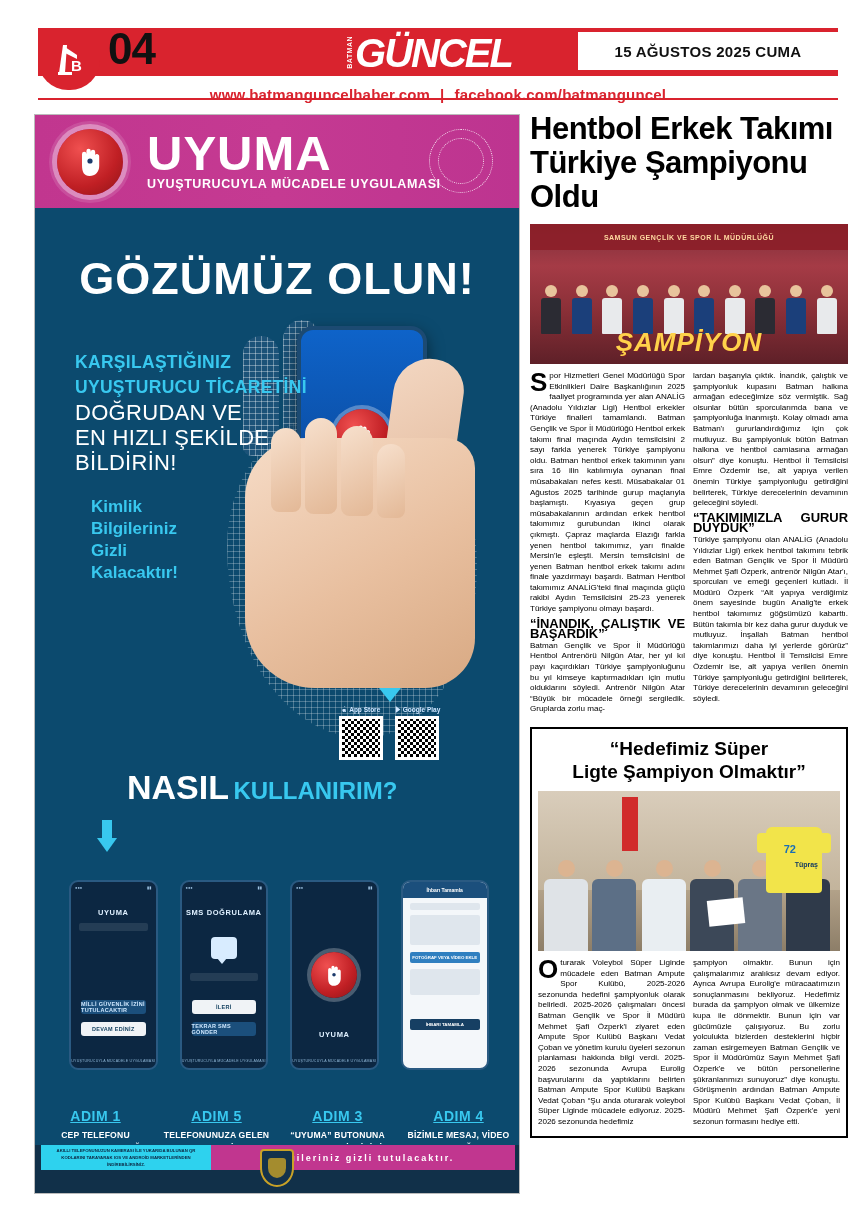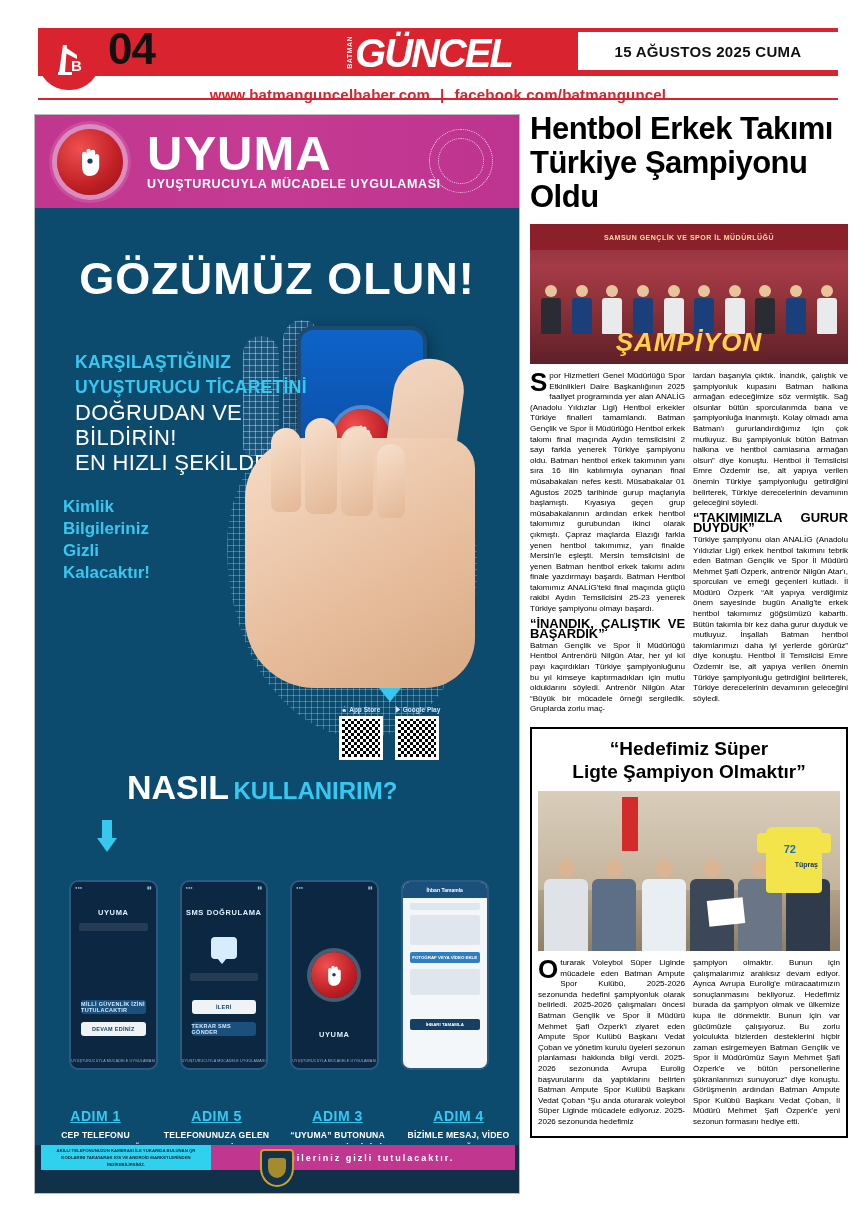--- a/index.html
+++ b/index.html
@@ -43,21 +43,21 @@
      border: 1.5px dotted rgba(255,255,255,.85); display:flex; align-items:center; justify-content:center; }
   .ad-seal-inner { width: 46px; height: 46px; border-radius: 50%; border: 1px dotted rgba(255,255,255,.8); }
 
   .ad-body { position: relative; height: 987px; background: #0c4a6e; }
   .gozumuz { position: absolute; left: 0; right: 0; top: 45px; text-align: center;
      font-size: 45px; font-weight: 700; color: #ffffff; letter-spacing: 1px; }
 
   .karsi { position: absolute; left: 40px; top: 142px; line-height: 25px; }
   .karsi .cy { color: #38c8ef; font-size: 17.5px; font-weight: 700; letter-spacing: .3px; display: block;}
   .karsi .wh { color: #ffffff; font-size: 22px; font-weight: 400; letter-spacing: .3px; display: block;}
-  .kimlik { position: absolute; left: 28px; top: 288px; line-height: 22px; }
+  .kimlik { position: absolute; left: 56px; top: 288px; line-height: 22px; }
   .kimlik span { display: block; color: #38c8ef; font-size: 17px; font-weight: 700; }
 
   
   .hand-art { position: absolute; left: 150px; top: 110px; width: 330px; height: 440px; }
   .hand-shape { position: absolute; left: 42px; top: 90px; width: 250px; height: 330px;
      background: linear-gradient(160deg,#1d5c8e 0%, #18476e 45%, #16395b 100%);
      border-radius: 48% 40% 45% 55% / 42% 48% 52% 58%; opacity: .85;
      background-image: repeating-linear-gradient(0deg, rgba(255,255,255,.30) 0 1px, transparent 1px 6px),
                        repeating-linear-gradient(90deg, rgba(255,255,255,.30) 0 1px, transparent 1px 6px); }
   .finger { position: absolute; border-radius: 40px 40px 20px 20px;
@@ -258,22 +258,22 @@
         <div class="hand-fing" style="left:156px; top:108px; width:32px; height:90px;"></div>
         <div class="hand-fing" style="left:192px; top:126px; width:28px; height:74px;"></div>
       </div>
 
       <div class="gozumuz">GÖZÜMÜZ OLUN!</div>
 
       <div class="karsi">
         <span class="cy">KARŞILAŞTIĞINIZ</span>
         <span class="cy">UYUŞTURUCU TİCARETİNİ</span>
         <span class="wh">DOĞRUDAN VE</span>
+        <span class="wh">EN HIZLI ŞEKİLDE</span>
         <span class="wh">BİLDİRİN!</span>
-        <span class="wh">EN HIZLI ŞEKİLDE</span>
       </div>
 
       <div class="kimlik">
         <span>Kimlik</span>
         <span>Bilgileriniz</span>
         <span>Gizli</span>
         <span>Kalacaktır!</span>
       </div>
 
       <div class="nasil-indir">

